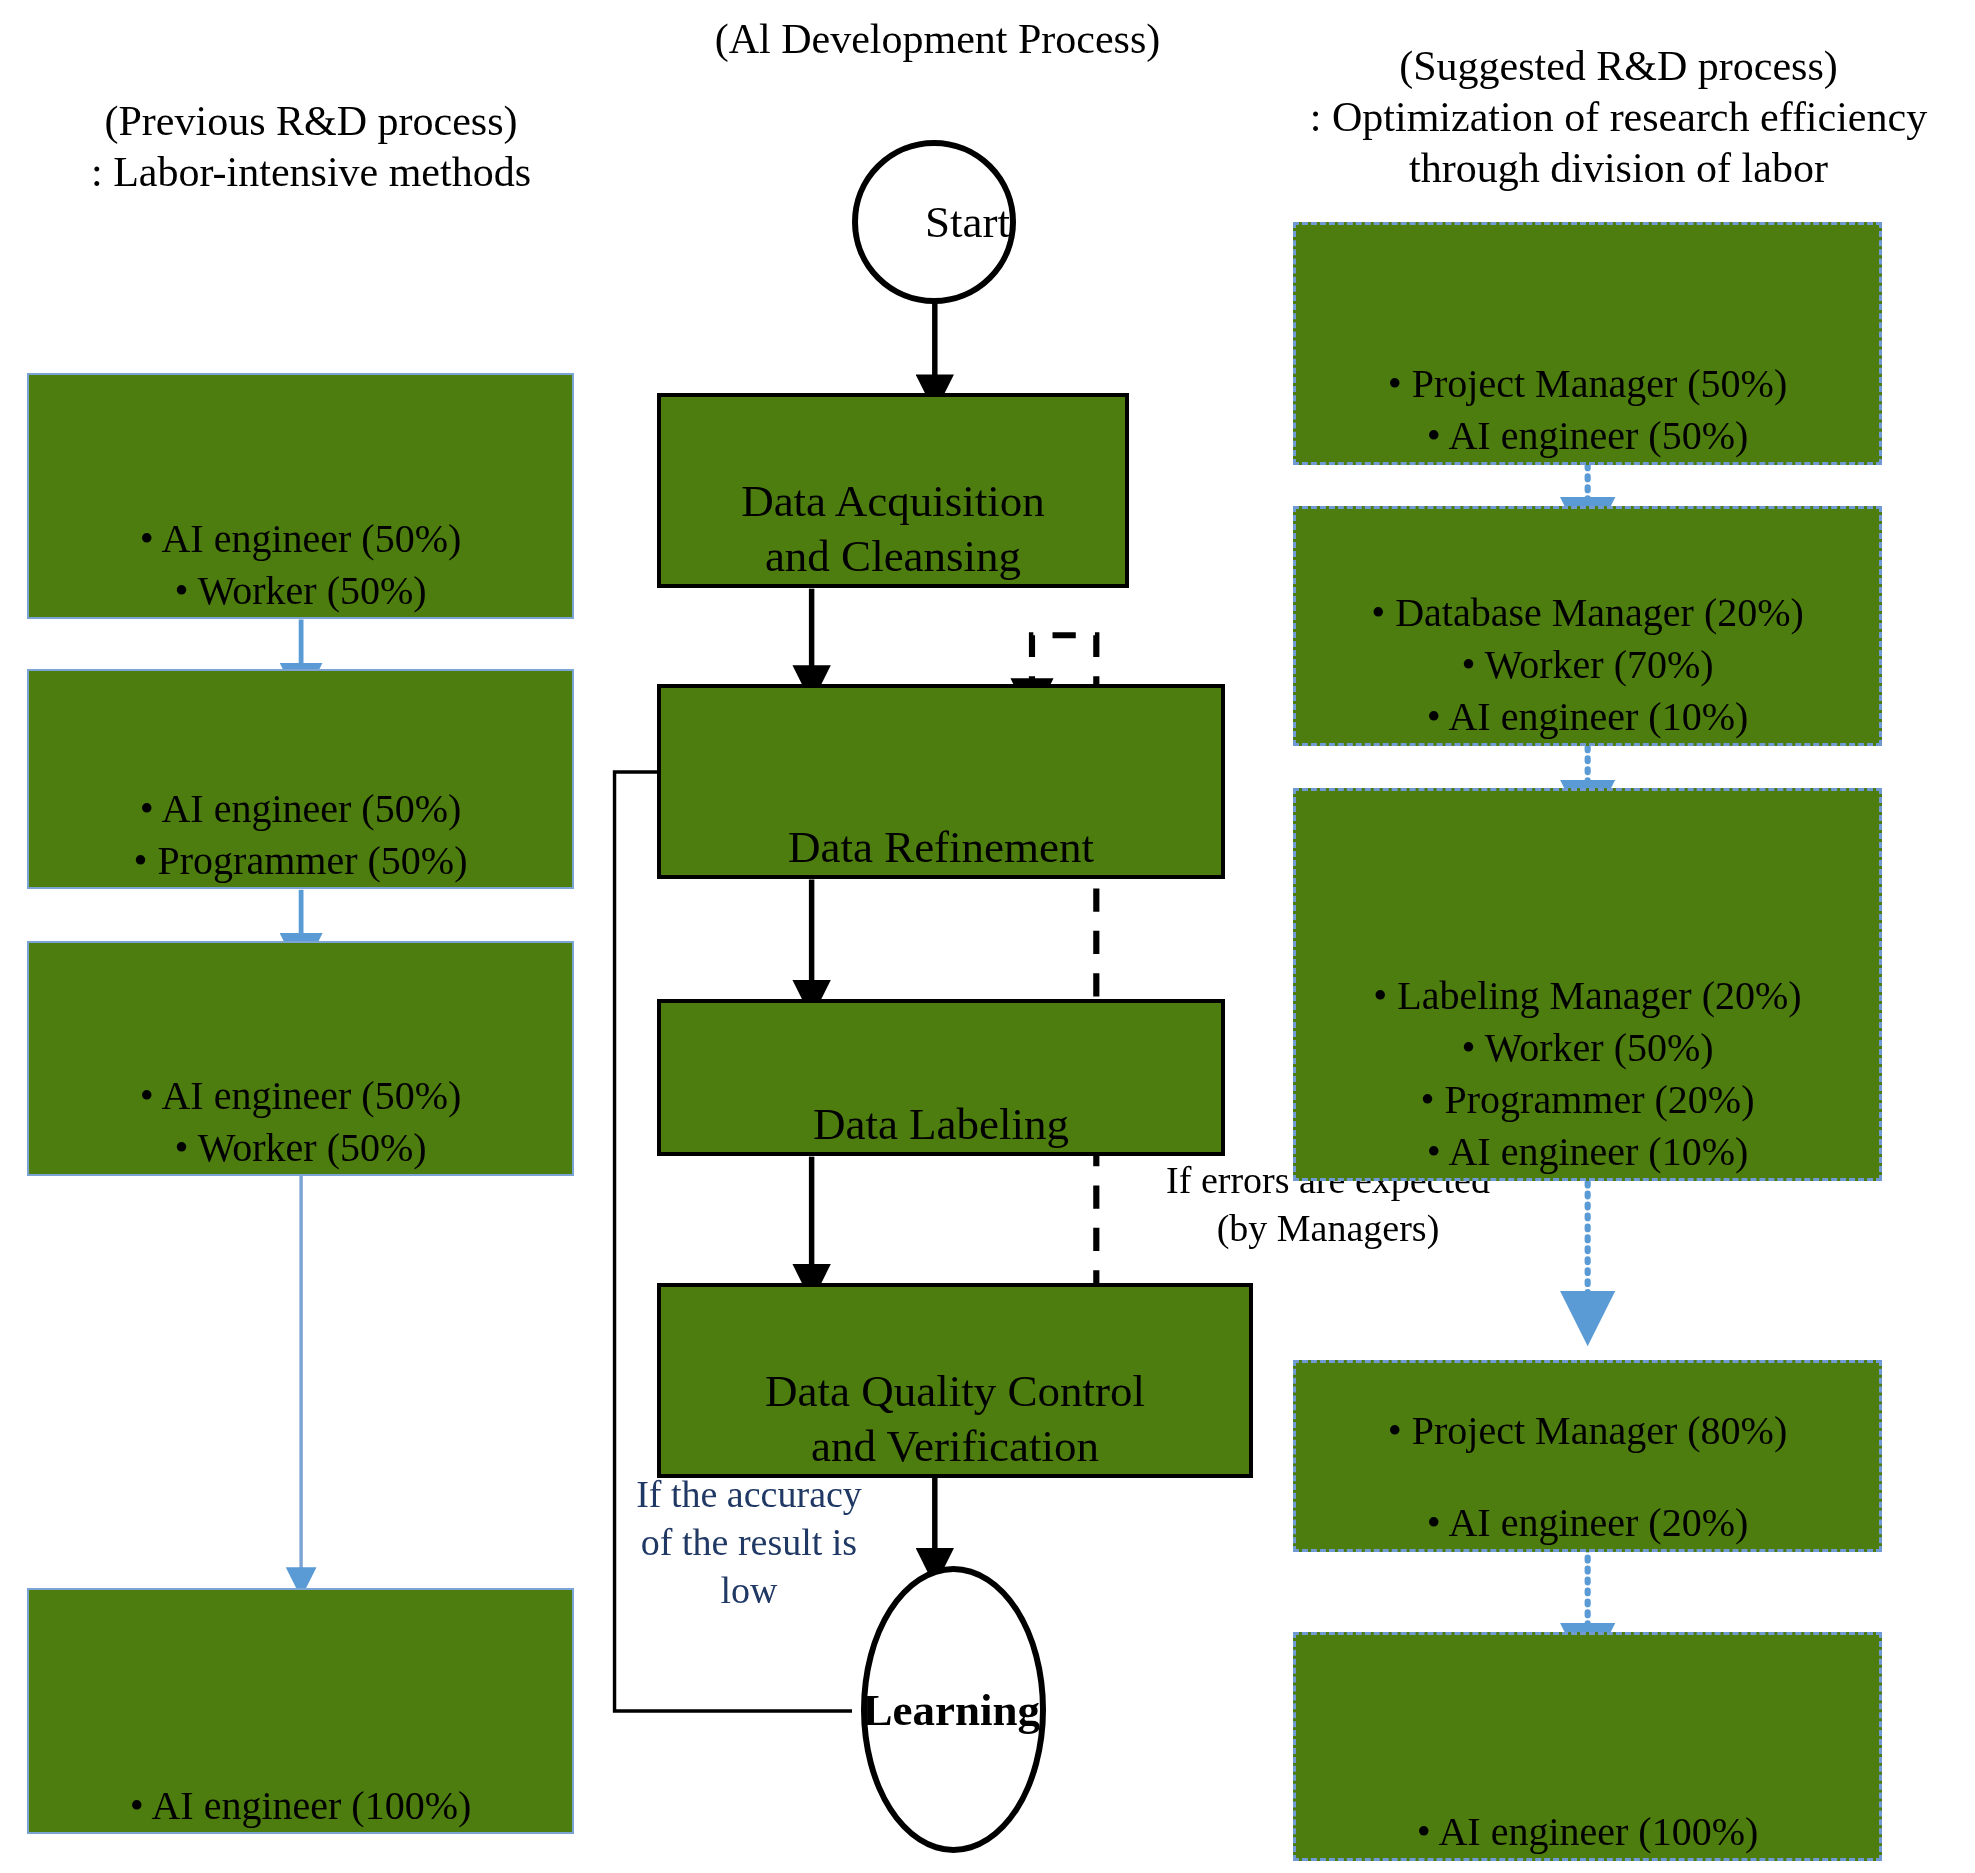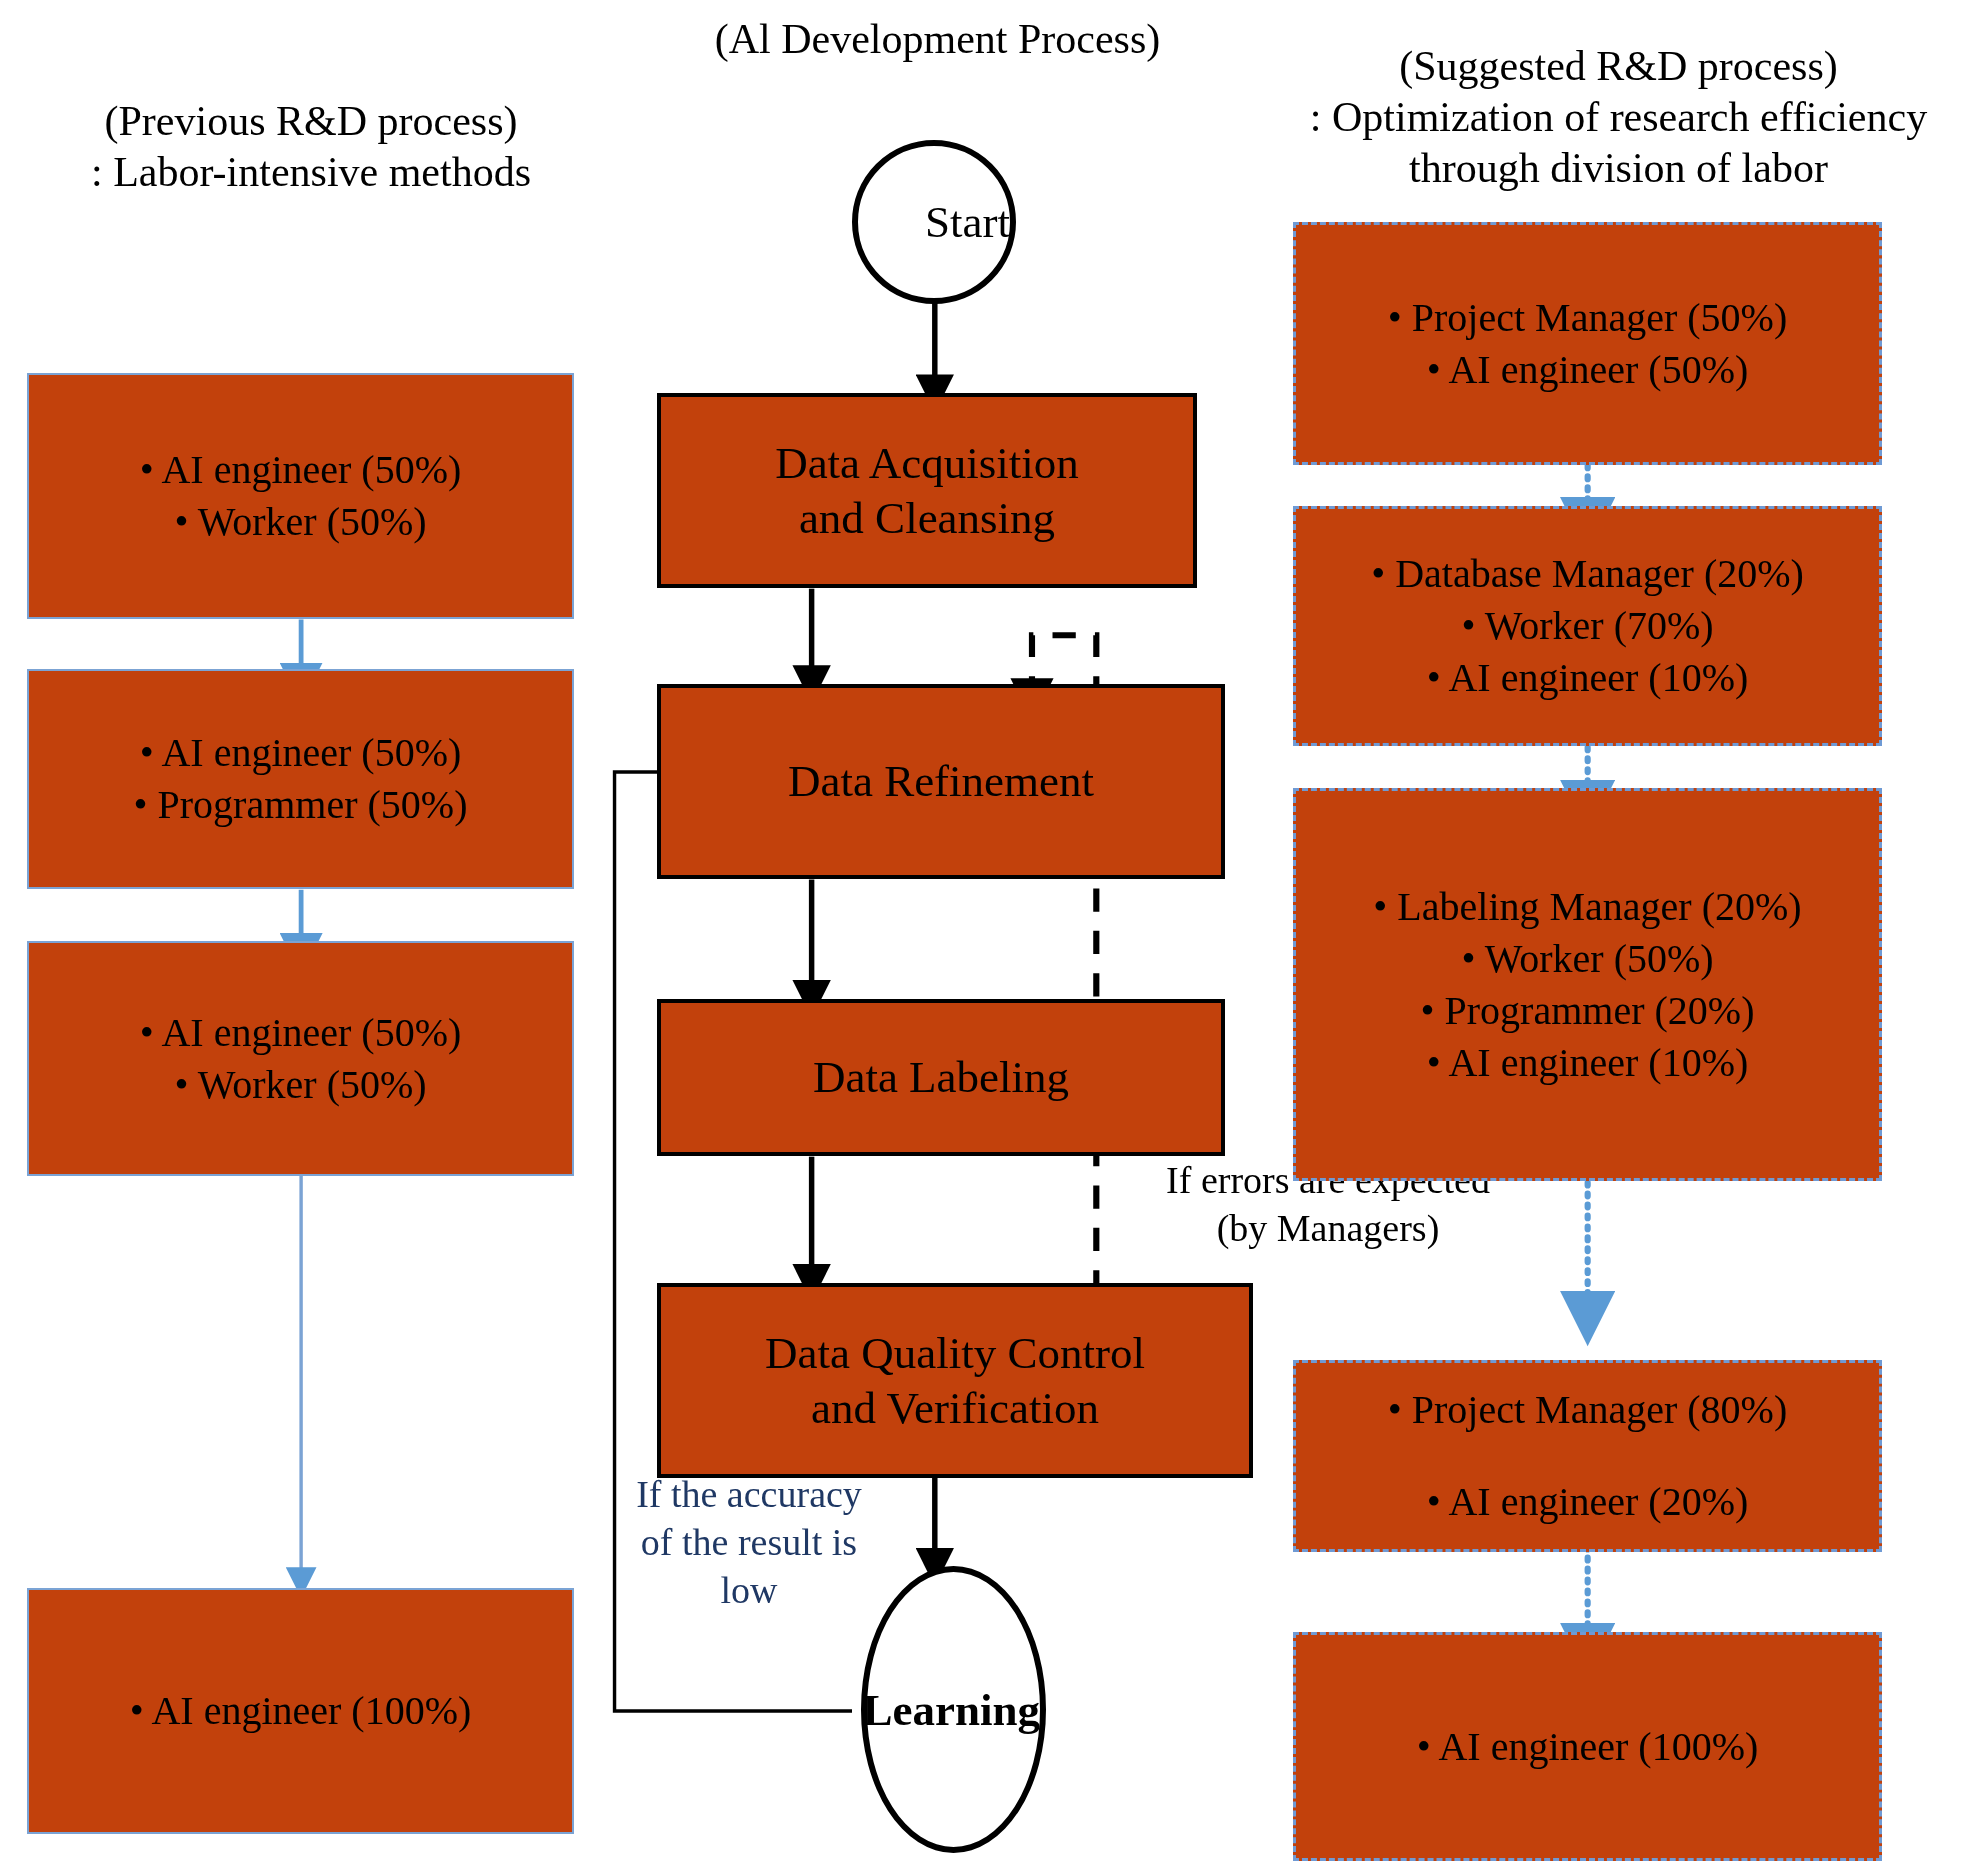--- a/index.html
+++ b/index.html
@@ -30,22 +30,22 @@
   #head-center { left: 657px;  top: 13.7px;   width: 561px; }
   #head-right  { left: 1273px; top: 41px;   width: 691px; }
 
   
   .box {
     position: absolute;
     box-sizing: border-box;
     display: flex;
     flex-direction: column;
     align-items: center;
-    justify-content: center;
-    background: #c2410c;
+    justify-content: flex-end;
+    background: #4d7c0f;
   }
   .box .line {
     font-size: 40px;
     line-height: 1.30;
     white-space: nowrap;
     text-align: center;
   }
 
   
   .box-left {
@@ -192,21 +192,21 @@
   </div>
 
   <div class="box box-left" id="prev-4" style="left:27px; top:1588px; width:547px; height:246px;">
     <div class="line">• AI engineer (100%)</div>
   </div>
 
   <div class="ellipse" id="node-start" style="left:852px; top:140px; width:164px; height:164px;">
     <span>Start</span>
   </div>
 
-  <div class="box box-center" id="step-acquisition" style="left:657px; top:393px; width:540px; height:195px;">
+  <div class="box box-center" id="step-acquisition" style="left:657px; top:393px; width:472px; height:195px;">
     <div class="line">Data Acquisition</div>
     <div class="line">and Cleansing</div>
   </div>
 
   <div class="box box-center" id="step-labeling" style="left:657px; top:999px; width:568px; height:157px;">
     <div class="line">Data Labeling</div>
   </div>
 
   <div class="box box-center" id="step-refinement" style="left:657px; top:684px; width:568px; height:195px;">
     <div class="line">Data Refinement</div>

